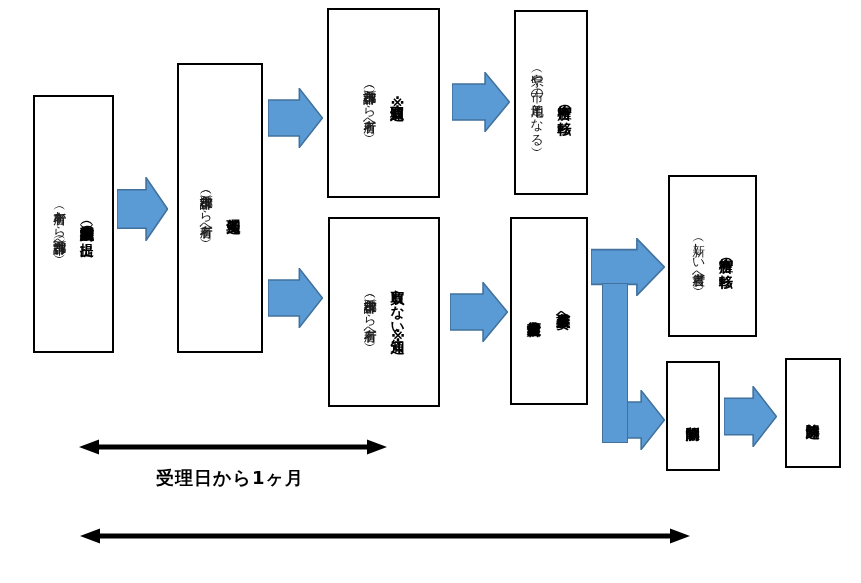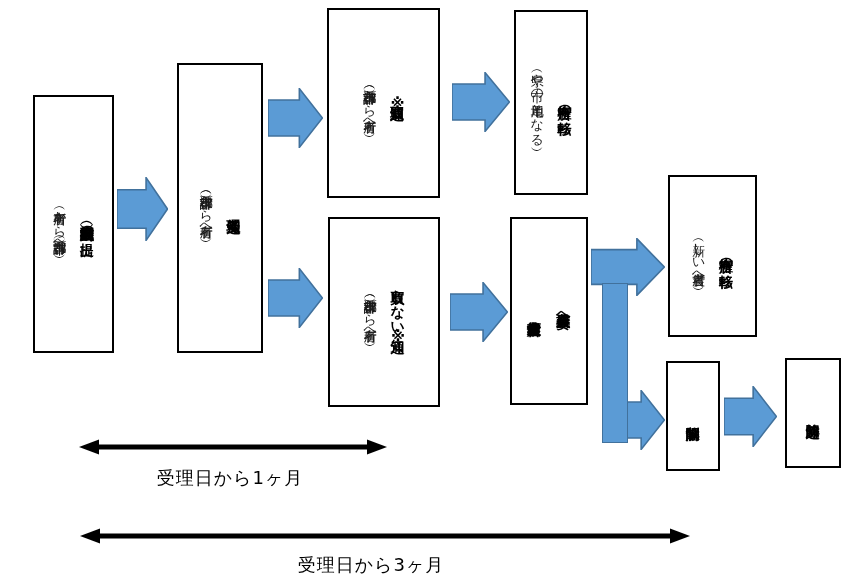--- a/index.html
+++ b/index.html
@@ -23,21 +23,21 @@
   svg.barrow polygon { fill:#5B9BD5; stroke:#41719C; stroke-width:1.6; }
   .vbar {
     position:absolute; background:#5B9BD5; border:1.6px solid #41719C;
     box-sizing:border-box;
   }
   svg.tline { position:absolute; display:block; }
   svg.tline line { stroke:#000; stroke-width:5; }
   svg.tline polygon { fill:#000; }
   .tlabel {
     position:absolute; width:200px; text-align:center;
-    font-size:18px; font-weight:400; letter-spacing:1px; color:#000;
+    font-size:18px; font-weight:700; letter-spacing:1px; color:#000;
   }
 </style>
 </head>
 <body>
 
 <div class="canvas">
 
   <div class="box" style="left:33px;top:95px;width:81px;height:258px;">
     <div class="vcol title">買取申出書（別紙）の提出</div>
     <div class="vcol">（所有者から市（都市計画課）へ）</div>
@@ -119,15 +119,14 @@
     <polygon points="1,9 21,1.5 21,16.5"></polygon>
     <polygon points="309,9 289,1.5 289,16.5"></polygon>
   </svg>
   <div class="tlabel" style="left:130px;top:466px;">受理日から1ヶ月</div>
 
   <svg class="tline" style="left:79px;top:527px;width:612px;height:18px;" viewBox="0 0 612 18">
     <line x1="18" y1="9" x2="594" y2="9"></line>
     <polygon points="1,9 21,1.5 21,16.5"></polygon>
     <polygon points="611,9 591,1.5 591,16.5"></polygon>
   </svg>
-  <div class="tlabel" style="left:271px;top:553px;">受理日から3ヶ月</div>
 
 </div>
 
 </body></html>

